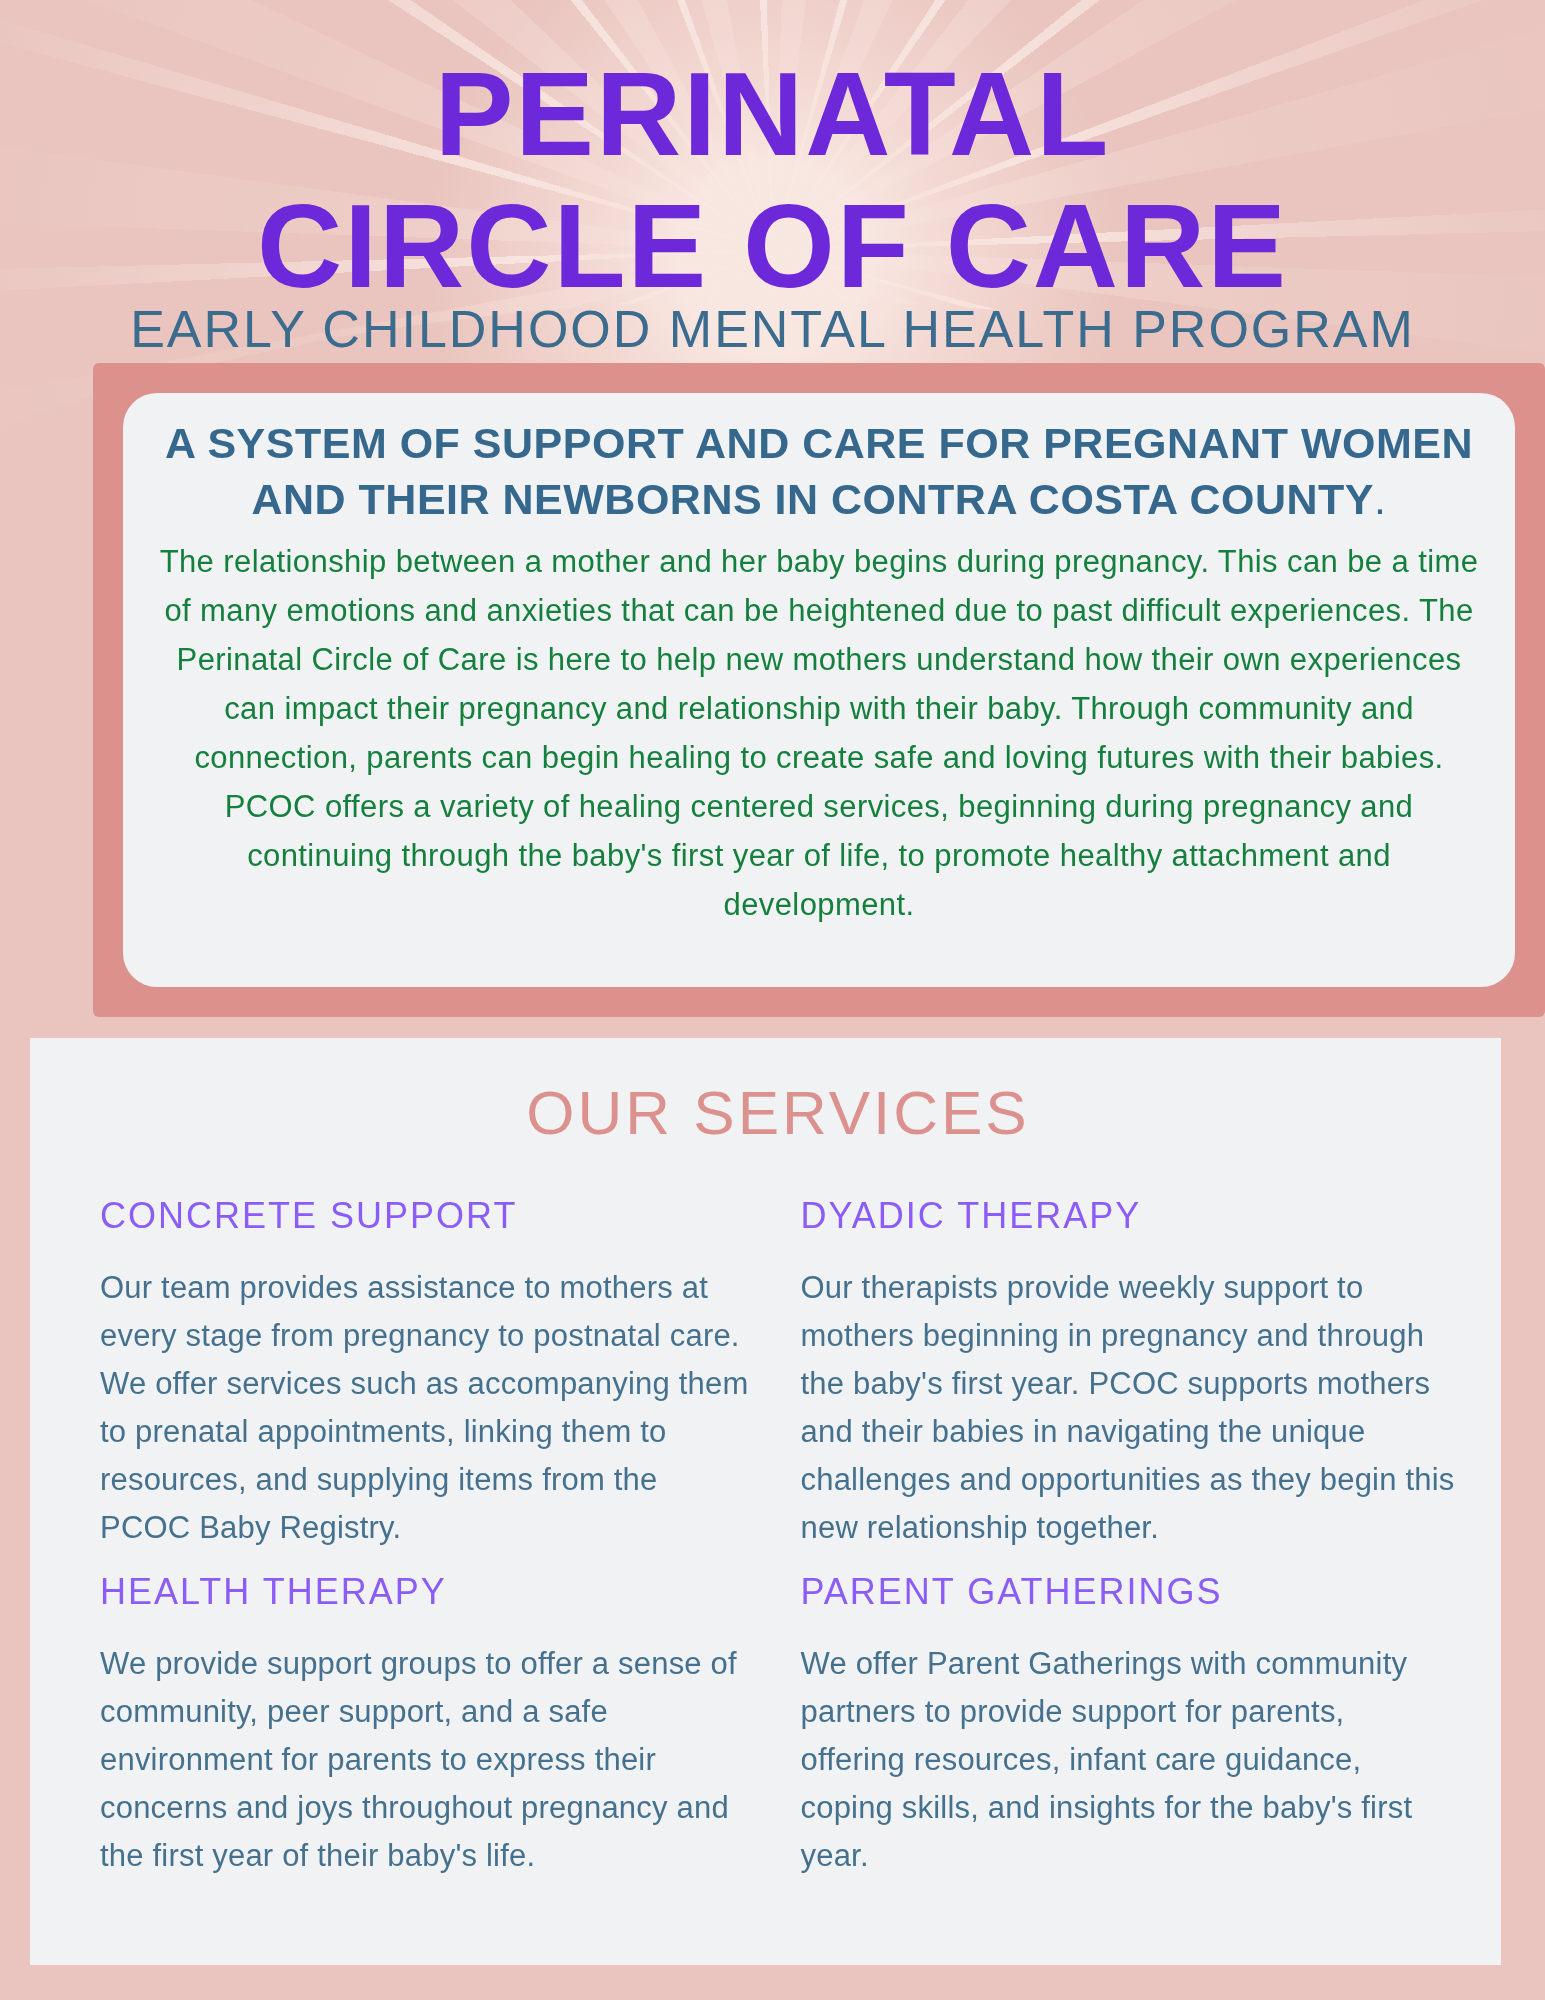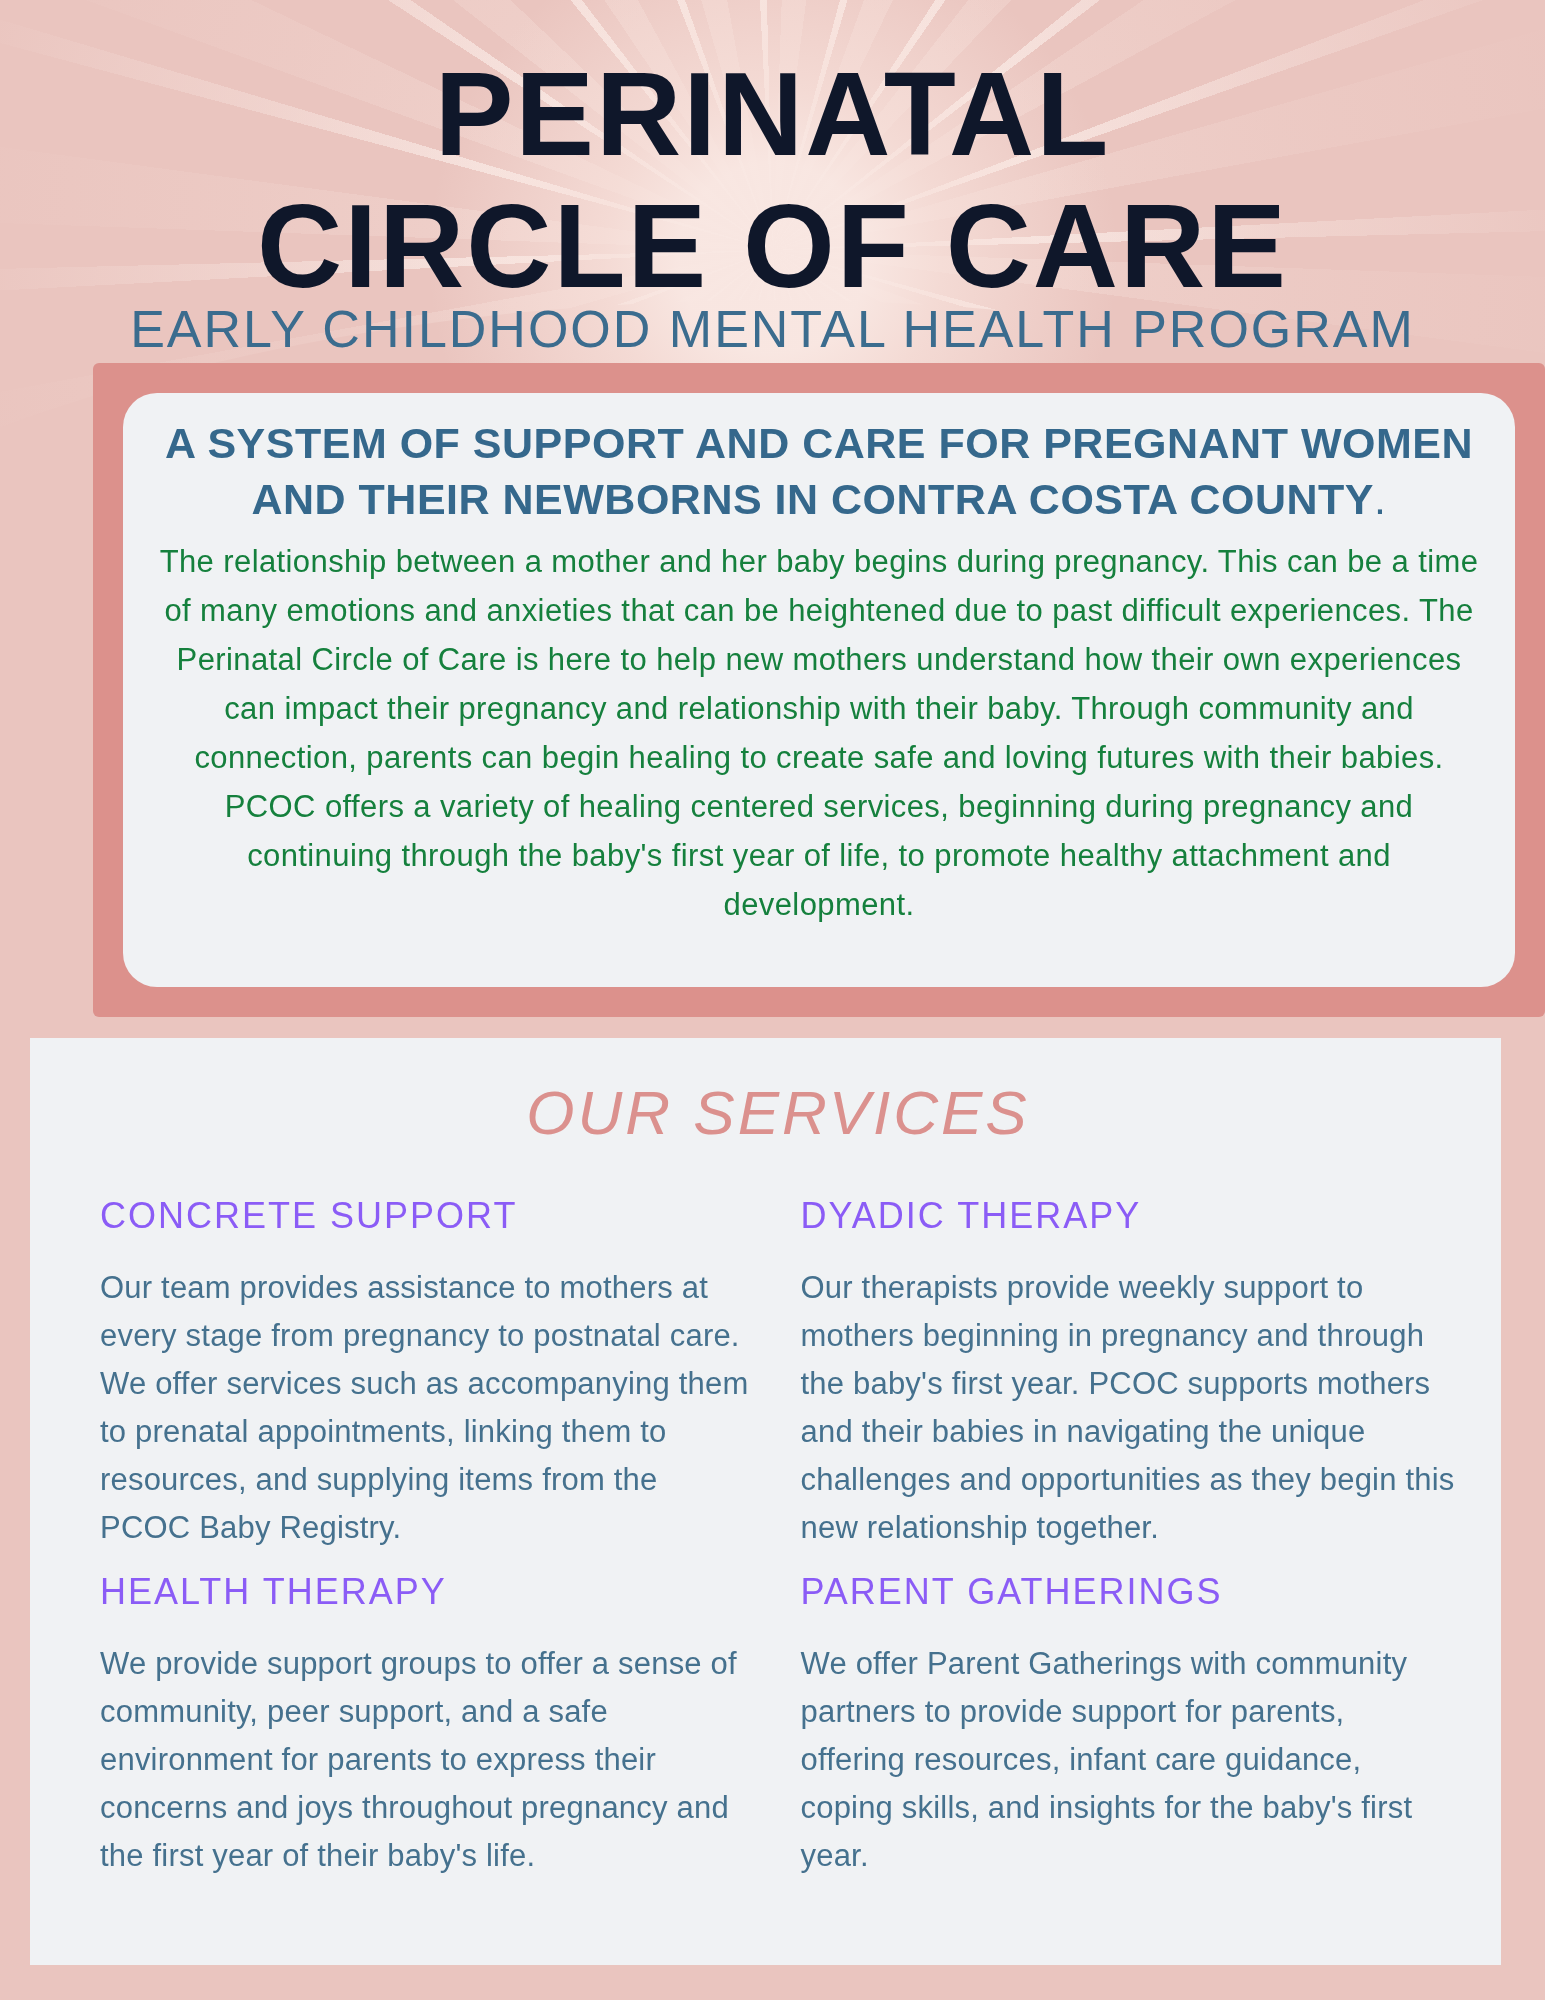--- a/index.html
+++ b/index.html
@@ -50,21 +50,21 @@
     background:radial-gradient(circle at 50% 50%,
       rgba(249,232,227,0.95) 0 95px,
       rgba(247,225,219,0.75) 170px,
       rgba(243,215,209,0) 345px);
   }
 
   .header-content{position:relative;z-index:2;}
   .title{
     position:absolute;top:48px;left:0;width:1545px;margin:0;
     text-align:center;
-    color:#0f172a;
+    color:#6d28d9;
     font-size:118px;font-weight:bold;
     letter-spacing:2px;
     line-height:132px;
   }
   .title span{display:block;}
   .subtitle{
     position:absolute;top:299px;left:0;width:1545px;
     text-align:center;
     color:#3b6c8e;
     font-size:52px;font-weight:normal;
@@ -115,21 +115,20 @@
     background:#f0f2f4;
     padding:42px 45px 0 70px;
   }
   .services-heading{
     margin:0;
     text-align:center;
     color:#db918e;
     font-size:62px;font-weight:normal;
     letter-spacing:3px;
     line-height:66px;
-    font-style:italic;
   }
   .services-grid{
     margin-top:48px;
     display:grid;
     grid-template-columns:1fr 1fr;
     column-gap:45px;
     row-gap:18px;
   }
   .service h3{
     margin:0;

